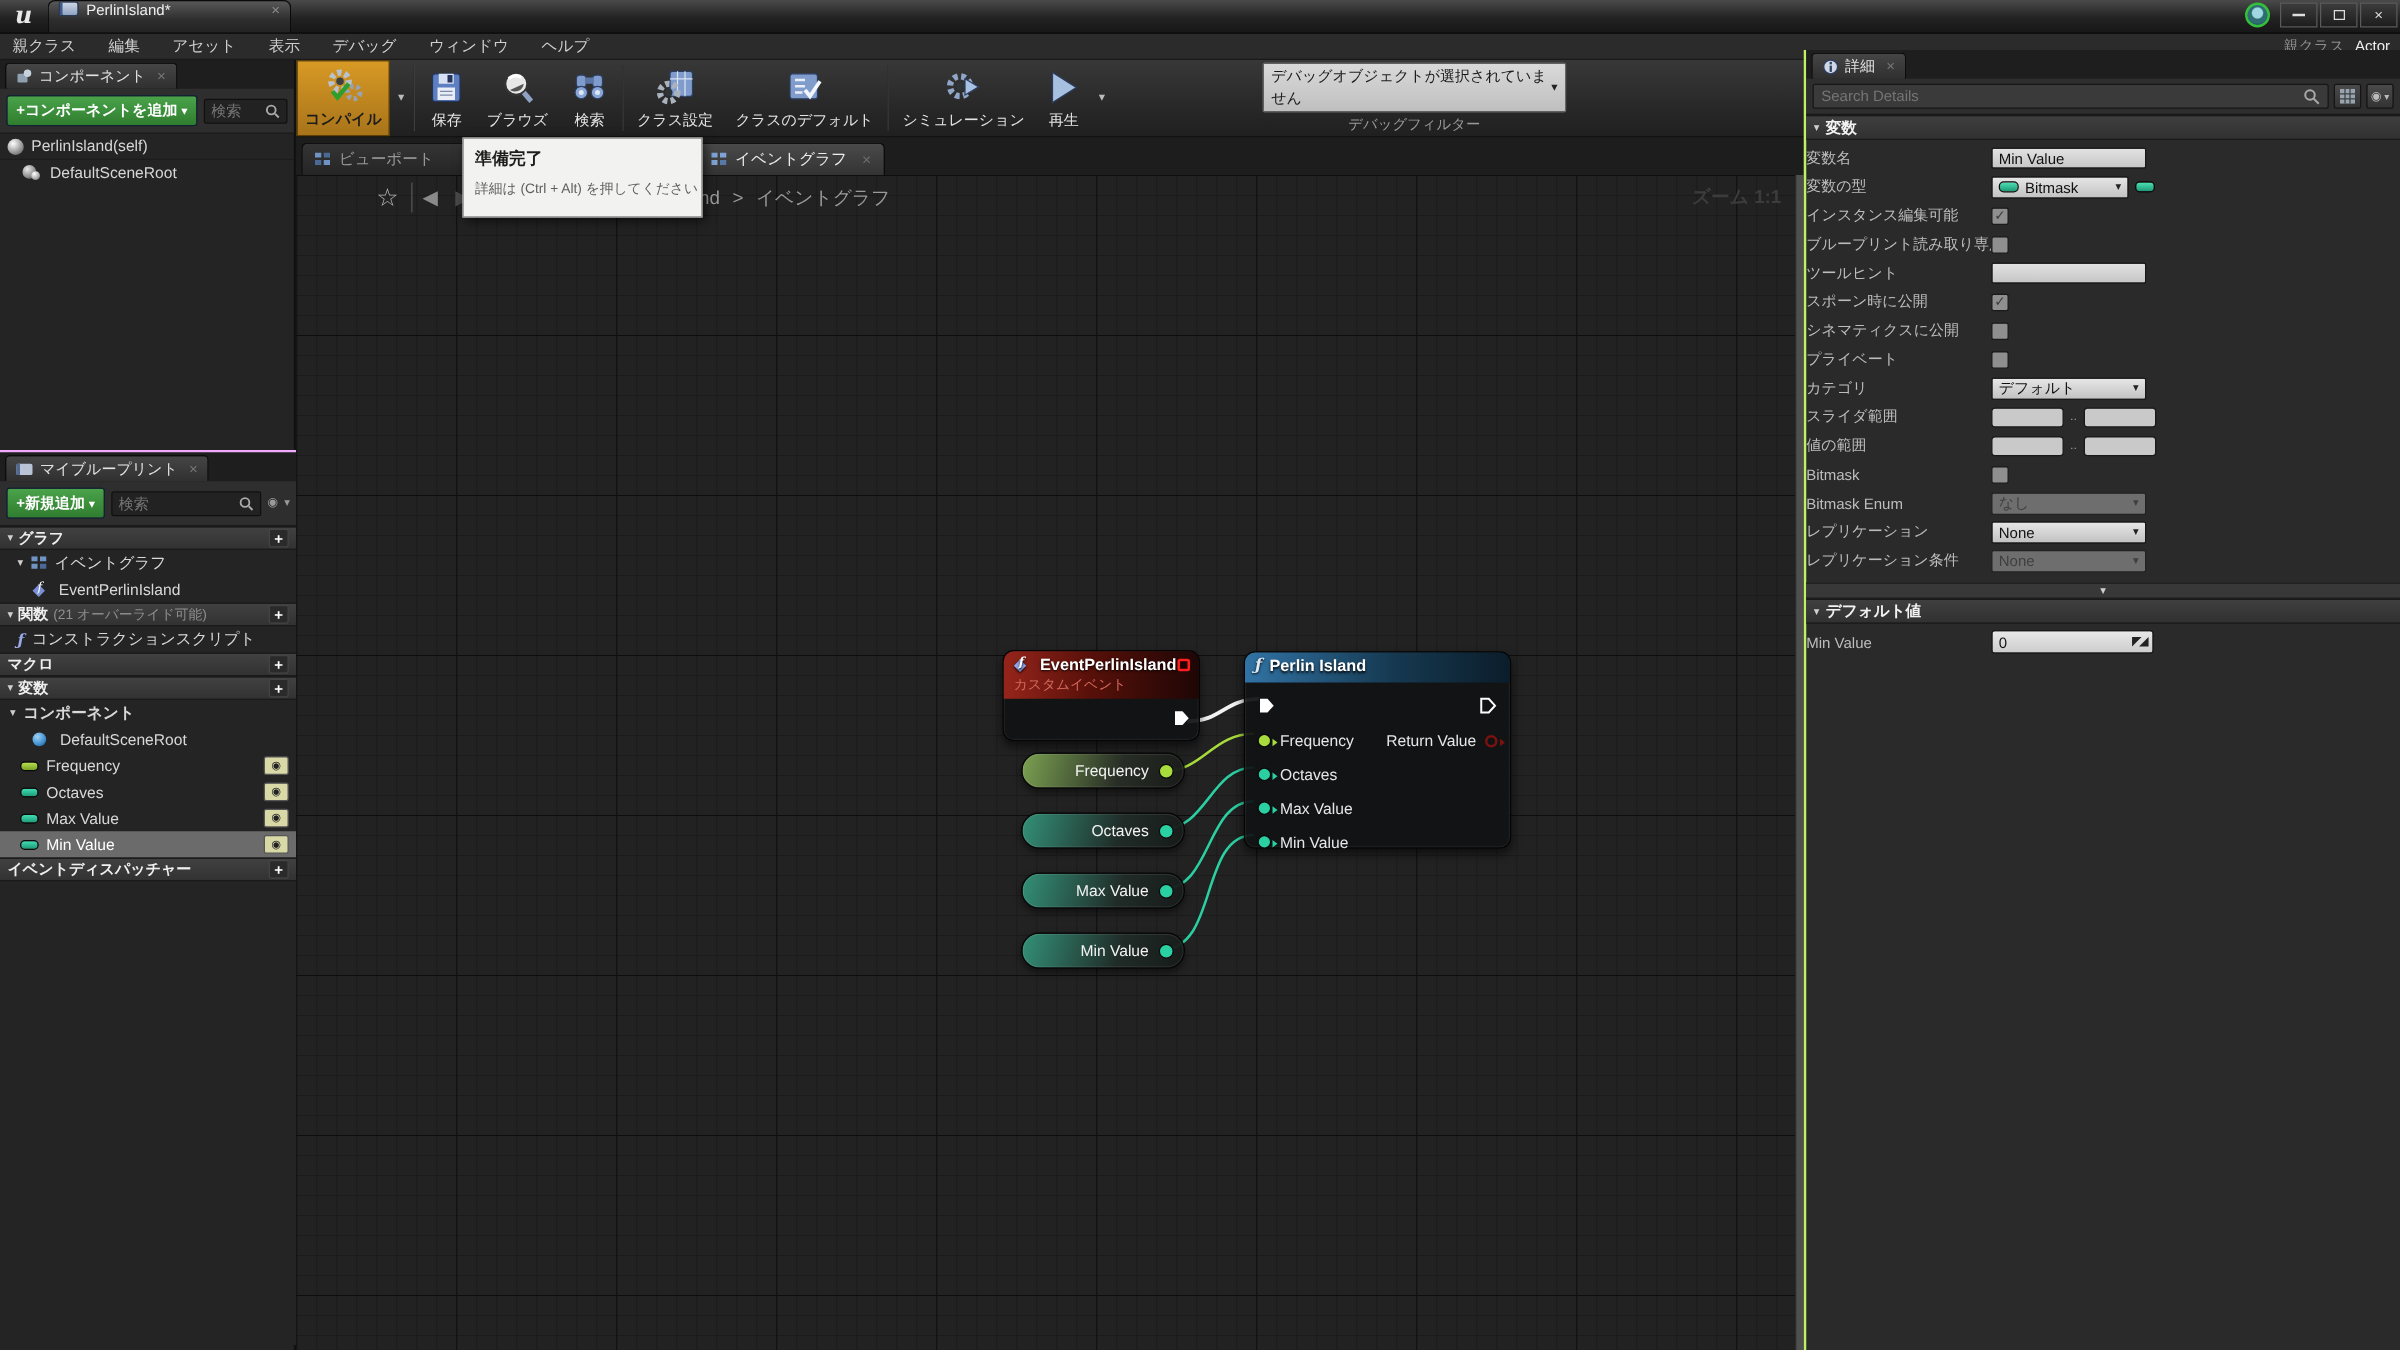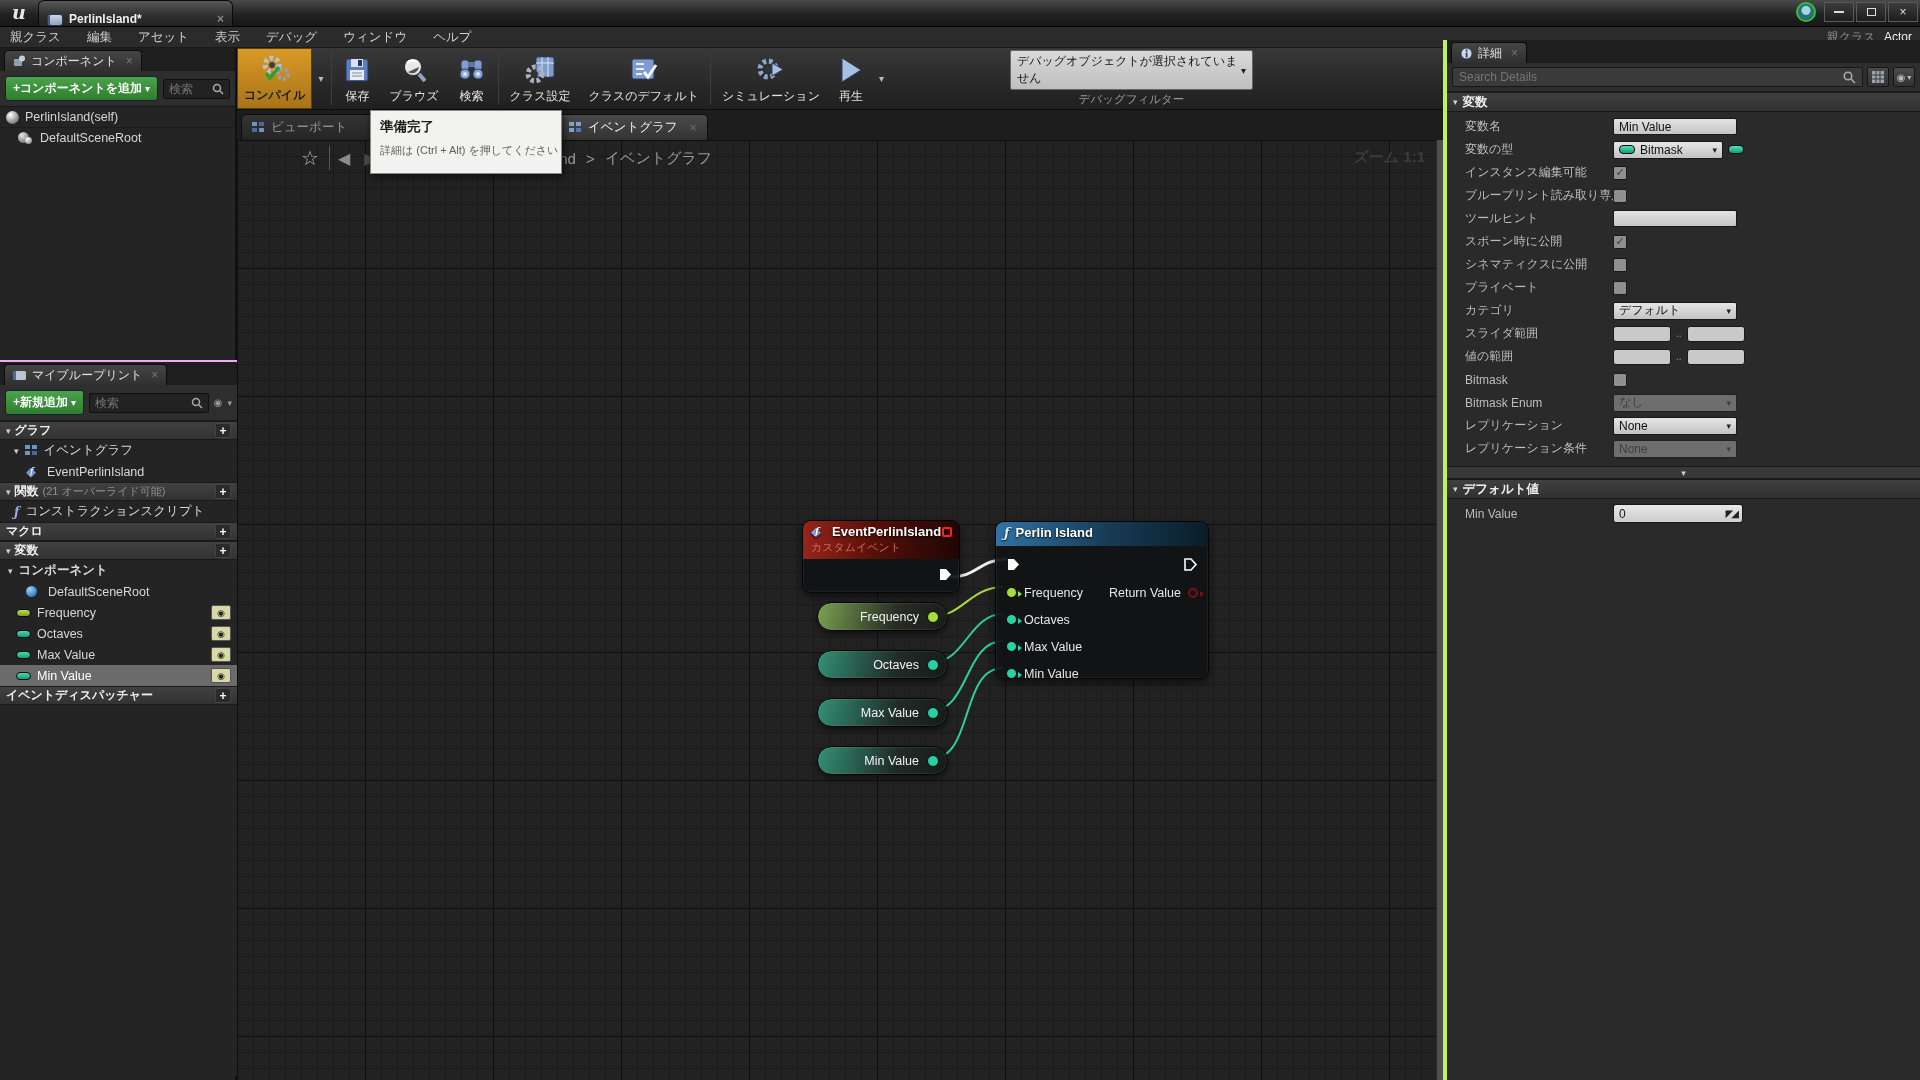--- a/index.html
+++ b/index.html
@@ -7,21 +7,21 @@
   body { font-family:"Liberation Sans","DejaVu Sans",sans-serif; font-size:12px; color:#cfcfcf; }
   .screen { position:relative; width:1920px; height:1080px; overflow:hidden; background:#262626; }
 
   
   .titlebar { position:absolute; left:0; top:0; width:1920px; height:27px;
     background:linear-gradient(#4a4a4a,#222 55%,#171717); border-bottom:1px solid #000; }
   .ue-logo { position:absolute; left:6px; top:1px; width:26px; height:24px; color:#e8e8e8;
     font-family:"DejaVu Serif",serif; font-style:italic; font-weight:bold; font-size:19px; text-align:center; }
   .doc-tab { position:absolute; left:38px; top:0; width:195px; height:26px;
     background:linear-gradient(#585858,#2d2d2d 60%,#232323); border:1px solid #0a0a0a; border-bottom:none;
-    border-radius:6px 6px 0 0; display:flex; align-items:flex-end; padding:0 8px; gap:6px;font-weight:bold; }
+    border-radius:6px 6px 0 0; display:flex; align-items:flex-start; padding:0 8px; gap:6px; }
   .doc-tab .book { width:16px; height:12px; background:linear-gradient(#cdd6e6,#8fa3c0); border:1px solid #2a3a55; border-radius:2px 3px 3px 2px; box-shadow:inset 2px 0 0 #41598a; }
   .doc-tab .label { color:#f0f0f0; font-size:12px; }
   .doc-tab .x { color:#8a8a8a; margin-left:auto; font-size:12px; }
   .tb-right { position:absolute; right:2px; top:2px; display:flex; align-items:center; gap:6px; }
   .launcher-dot { width:20px; height:20px; border-radius:50%; border:2px solid #35c03c;
     background:radial-gradient(circle at 50% 40%, #9fd8e0 0 4px, #2e6d74 5px 8px, #123); }
   .winbtns { display:flex; }
   .winbtn { width:30px; height:20px; border:1px solid #5a5a5a; background:linear-gradient(#3c3c3c,#1d1d1d);
     color:#ddd; display:flex; align-items:center; justify-content:center; font-size:12px; margin-left:2px; }
   .winbtn .sq { width:9px; height:8px; border:1px solid #ddd; display:block; }
@@ -136,30 +136,30 @@
   .getter.green { background:linear-gradient(105deg, rgba(128,168,84,.95), rgba(40,46,38,.96) 60%, rgba(24,26,24,.96)); }
   .getter.teal  { background:linear-gradient(105deg, rgba(52,150,124,.95), rgba(32,44,40,.96) 60%, rgba(22,26,25,.96)); }
 
   
   .tooltip { position:absolute; left:370px; top:110px; width:192px; height:64px; background:#f2f2f0;
     border:1px solid #8a8a8a; box-shadow:2px 3px 8px rgba(0,0,0,.6); z-index:60; padding:7px 9px; }
   .tooltip .tt1 { color:#1d1d1d; font-weight:bold; font-size:13.5px; }
   .tooltip .tt2 { color:#5f5f5f; font-size:11px; margin-top:7px; white-space:nowrap; }
 
   
-  .details { position:absolute; left:1443px; top:40px; width:477px; height:1040px; background:#2a2a2a; border-left:4px solid #bef264; }
+  .details { position:absolute; left:1443px; top:40px; width:477px; height:1040px; background:#2a2a2a; border-left:2px solid #bef264; }
   .dtabbar { height:23px; background:#1e1e1e; display:flex; align-items:flex-end; }
   .dsearch-row { display:flex; align-items:center; gap:4px; padding:4px 5px; background:#2e2e2e; border-bottom:1px solid #191919; }
   .dsearch { flex:1; display:flex; align-items:center; background:#3a3a3a; border:1px solid #161616; border-radius:2px; padding:2px 6px; }
   .dsearch input { flex:1; background:transparent; border:none; outline:none; color:#9a9a9a; font-size:12px; }
   .sq-btn { width:22px; height:20px; background:linear-gradient(#4a4a4a,#333); border:1px solid #151515; border-radius:2px;
     display:flex; align-items:center; justify-content:center; color:#bbb; font-size:10px; gap:2px; }
   .dsec { display:flex; align-items:center; height:20px; background:linear-gradient(#3f3f3f,#313131);
     border-top:1px solid #191919; border-bottom:1px solid #191919; padding:0 6px; gap:5px; color:#f2f2f2; font-weight:bold; font-size:12.5px; }
-  .drow { display:flex; align-items:center; height:23px; padding-left:18px; }
+  .drow { display:flex; align-items:center; height:23px; }
   .dlabel { width:148px; color:#bdbdbd; font-size:12px; white-space:nowrap; overflow:hidden; }
   .dctrl { display:flex; align-items:center; gap:5px; }
   .dinput { width:124px; height:17px; background:linear-gradient(#e2e2e2,#c6c6c6); border:1px solid #191919; border-radius:2px;
     color:#111; font-size:12px; padding:0 5px; font-family:inherit; }
   .dcheck { width:14px; height:14px; background:#8f8f8f; border:1px solid #1a1a1a; border-radius:2px;
     color:#3c3c3c; font-size:11px; font-weight:bold; display:flex; align-items:center; justify-content:center; }
   .dselect { width:124px; height:18px; background:linear-gradient(#e6e6e6,#c2c2c2); border:1px solid #191919; border-radius:2px;
     color:#111; font-size:12px; padding:0 5px; display:flex; align-items:center; }
   .dselect .caret { margin-left:auto; font-size:9px; color:#222; }
   .dselect.disabled { background:#6e6e6e; color:#3f3f3f; border-color:#222; }

